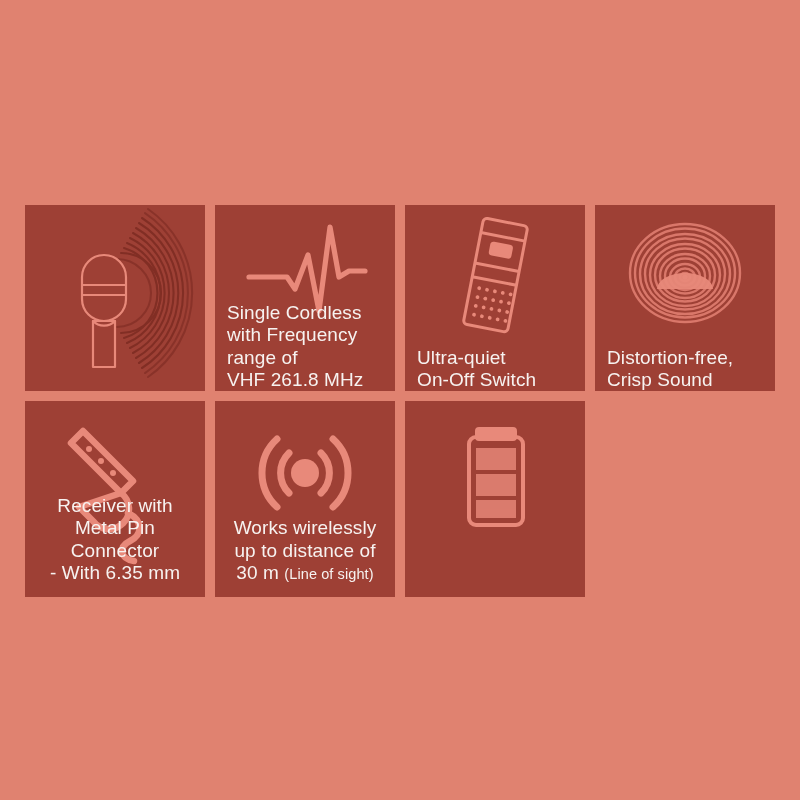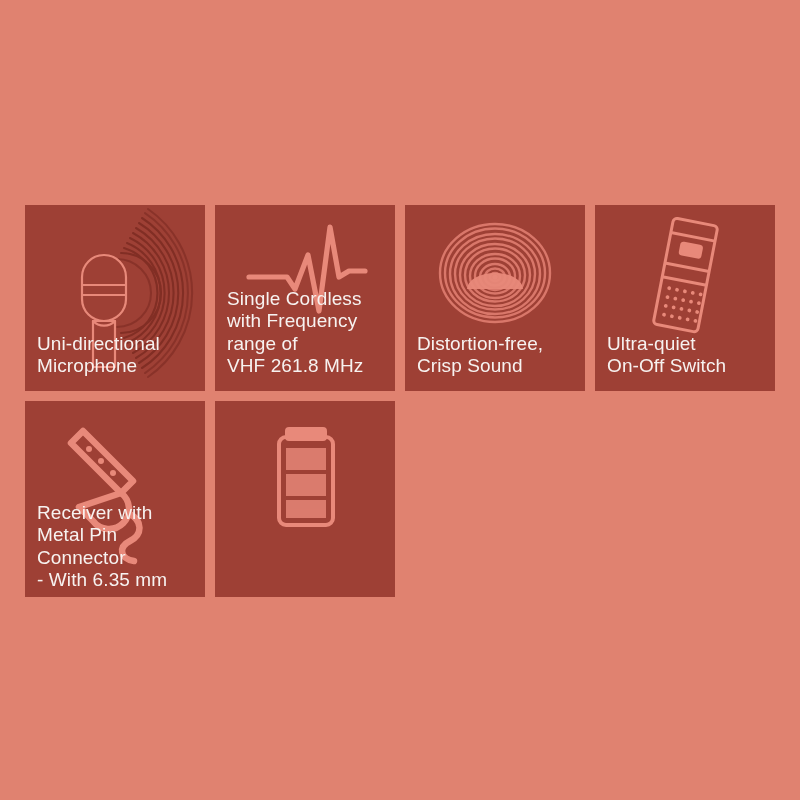--- a/index.html
+++ b/index.html
@@ -57,22 +57,22 @@
     font-size: 19px;
     line-height: 1.17;
     padding: 0 12px 12px 12px;
     white-space: pre-line;
     letter-spacing: 0.1px;
   }
   .tile-label .small {
     font-size: 14.5px;
   }
   
-  .tile-r1 .tile-label { padding-bottom: 14px; }
-  .tile-r2 .tile-label { padding-bottom: 6px; }
+  .tile-r1 .tile-label { padding-bottom: 0; }
+  .tile-r2 .tile-label { padding-bottom: 13px; text-align: center; }
 </style>
 </head>
 <body>
 
 <div id="page">
 
   <div id="feature-grid">
 
     <div class="tile tile-r1">
       <div class="tile-icon">
@@ -94,58 +94,32 @@
           </g>
           <g stroke="#e8897a" fill="none" stroke-width="2.2" stroke-linejoin="round" stroke-linecap="round">
             <path d="M57 72 a22 22 0 0 1 44 0 v22 a22 22 0 0 1 -44 0 z"></path>
             <line x1="57" y1="80" x2="101" y2="80"></line>
             <line x1="57" y1="90" x2="101" y2="90"></line>
             <path d="M68 116 h22 v46 h-22 z"></path>
             <path d="M68 116 a14 12 0 0 0 22 0"></path>
           </g>
         </svg>
       </div>
-      <div class="tile-label">Uni-directional
-Microphone</div>
     </div>
 
     <div class="tile tile-r1">
       <div class="tile-icon">
         <svg viewBox="0 0 180 186" preserveAspectRatio="xMidYMid meet">
           <path d="M34 72 H72 L80 84 L93 50 L104 106 L115 22 L124 72 L134 66 L150 66" fill="none" stroke="#e8897a" stroke-width="5.2" stroke-linecap="round" stroke-linejoin="round"></path>
         </svg>
       </div>
       <div class="tile-label">Single Cordless
 with Frequency
 range of
 VHF 261.8 MHz</div>
-    </div>
-
-    <div class="tile tile-r1">
-      <div class="tile-icon">
-        <svg viewBox="0 0 180 186" preserveAspectRatio="xMidYMid meet">
-          <g fill="none" stroke="#d9776a" stroke-width="2.4">
-            <ellipse cx="90" cy="72" rx="5" ry="4"></ellipse>
-            <ellipse cx="90" cy="72" rx="10" ry="8.5"></ellipse>
-            <ellipse cx="90" cy="72" rx="15" ry="13"></ellipse>
-            <ellipse cx="90" cy="71" rx="20" ry="17.5"></ellipse>
-            <ellipse cx="90" cy="71" rx="25" ry="22"></ellipse>
-            <ellipse cx="90" cy="70" rx="30" ry="26.5"></ellipse>
-            <ellipse cx="90" cy="70" rx="35" ry="31"></ellipse>
-            <ellipse cx="90" cy="69" rx="40" ry="35.5"></ellipse>
-            <ellipse cx="90" cy="69" rx="45" ry="40"></ellipse>
-            <ellipse cx="90" cy="68" rx="50" ry="44.5"></ellipse>
-            <ellipse cx="90" cy="68" rx="55" ry="49"></ellipse>
-          </g>
-          <path d="M62 84 a28 16 0 0 1 56 0 z" fill="#e8897a" opacity="0.95"></path>
-          <circle cx="90" cy="72" r="2.6" fill="#e8897a"></circle>
-        </svg>
-      </div>
-      <div class="tile-label">Distortion-free,
-Crisp Sound</div>
     </div>
 
     <div class="tile tile-r1">
       <div class="tile-icon">
         <svg viewBox="0 0 180 186" preserveAspectRatio="xMidYMid meet">
           <g transform="rotate(11 90 70)">
             <g fill="none" stroke="#e8897a" stroke-width="3" stroke-linejoin="round">
               <rect x="68" y="16" width="45" height="108" rx="4"></rect>
               <line x1="68" y1="31" x2="113" y2="31"></line>
               <line x1="68" y1="62" x2="113" y2="62"></line>
@@ -174,20 +148,44 @@
                 <circle cx="101" cy="113" r="1.9"></circle>
               <circle cx="109" cy="113" r="1.9"></circle>
             </g>
           </g>
         </svg>
       </div>
       <div class="tile-label">Ultra-quiet
 On-Off Switch</div>
     </div>
 
+    <div class="tile tile-r1">
+      <div class="tile-icon">
+        <svg viewBox="0 0 180 186" preserveAspectRatio="xMidYMid meet">
+          <g fill="none" stroke="#d9776a" stroke-width="2.4">
+            <ellipse cx="90" cy="72" rx="5" ry="4"></ellipse>
+            <ellipse cx="90" cy="72" rx="10" ry="8.5"></ellipse>
+            <ellipse cx="90" cy="72" rx="15" ry="13"></ellipse>
+            <ellipse cx="90" cy="71" rx="20" ry="17.5"></ellipse>
+            <ellipse cx="90" cy="71" rx="25" ry="22"></ellipse>
+            <ellipse cx="90" cy="70" rx="30" ry="26.5"></ellipse>
+            <ellipse cx="90" cy="70" rx="35" ry="31"></ellipse>
+            <ellipse cx="90" cy="69" rx="40" ry="35.5"></ellipse>
+            <ellipse cx="90" cy="69" rx="45" ry="40"></ellipse>
+            <ellipse cx="90" cy="68" rx="50" ry="44.5"></ellipse>
+            <ellipse cx="90" cy="68" rx="55" ry="49"></ellipse>
+          </g>
+          <path d="M62 84 a28 16 0 0 1 56 0 z" fill="#e8897a" opacity="0.95"></path>
+          <circle cx="90" cy="72" r="2.6" fill="#e8897a"></circle>
+        </svg>
+      </div>
+      <div class="tile-label">Distortion-free,
+Crisp Sound</div>
+    </div>
+
 
     <div class="tile tile-r2">
       <div class="tile-icon">
         <svg viewBox="0 0 180 196" preserveAspectRatio="xMidYMid meet">
           <g fill="none" stroke="#e8897a" stroke-width="6.5" stroke-linejoin="round" stroke-linecap="round">
             <path d="M58 30 L46 42 L58 54 L96 92 L108 80 L70 42 Z"></path>
             <path d="M96 92 a20 20 0 1 1 -28 28 l-14 -14 z"></path>
             <path d="M103 112 c16 8 14 22 2 28 c-12 6 -10 18 4 20"></path>
           </g>
           <g fill="#e8897a">
@@ -196,20 +194,36 @@
             <circle cx="88" cy="72" r="3"></circle>
           </g>
         </svg>
       </div>
       <div class="tile-label">Receiver with
 Metal Pin
 Connector
 - With 6.35 mm</div>
     </div>
 
+    <div class="tile tile-r2">
+      <div class="tile-icon">
+        <svg viewBox="0 0 180 196" preserveAspectRatio="xMidYMid meet">
+          <g fill="none" stroke="#e8897a" stroke-width="7" stroke-linecap="round">
+            <path d="M62 38 a46 46 0 0 0 0 68"></path>
+            <path d="M74 52 a28 28 0 0 0 0 40"></path>
+            <path d="M118 38 a46 46 0 0 1 0 68"></path>
+            <path d="M106 52 a28 28 0 0 1 0 40"></path>
+          </g>
+          <circle cx="90" cy="72" r="14" fill="#e8897a"></circle>
+        </svg>
+      </div>
+      <div class="tile-label"><span>Works wirelessly
+up to distance of
+30 m </span><span class="small">(Line of sight)</span></div>
+    </div>
 
     <div class="tile tile-r2">
       <div class="tile-icon">
         <svg viewBox="0 0 180 196" preserveAspectRatio="xMidYMid meet">
           <g fill="none" stroke="#e8897a" stroke-width="4" stroke-linejoin="round">
             <rect x="72" y="28" width="38" height="10" rx="2" fill="#e8897a"></rect>
             <rect x="64" y="36" width="54" height="88" rx="7"></rect>
           </g>
           <g fill="#e8897a" opacity="0.82">
             <rect x="71" y="47" width="40" height="22"></rect>

